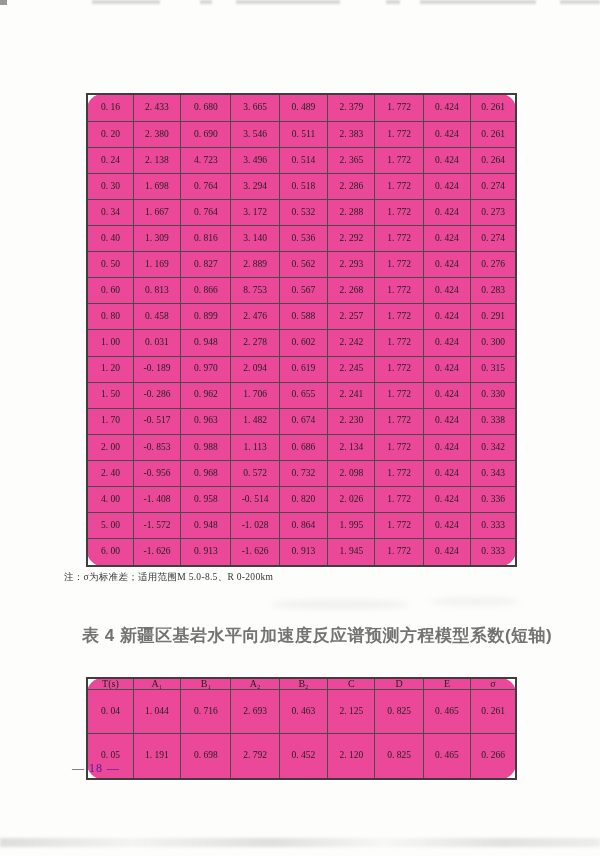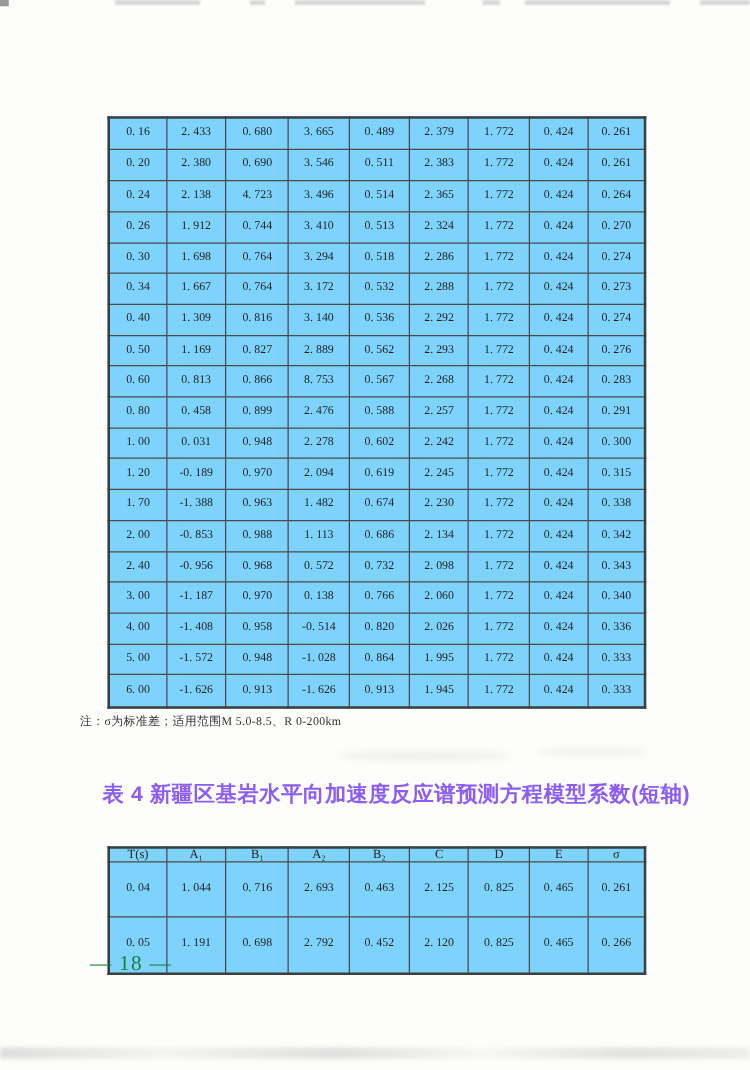--- a/index.html
+++ b/index.html
@@ -19,21 +19,22 @@
     position:absolute;left:0;top:838px;width:600px;height:9px;
     background:linear-gradient(90deg,
       rgba(140,140,140,0.28) 0%,rgba(160,160,160,0.10) 22%,
       rgba(140,140,140,0.26) 45%,rgba(175,175,175,0.08) 64%,
       rgba(140,140,140,0.24) 84%,rgba(150,150,150,0.15) 100%);
     filter:blur(1.5px);
   }
   
   table{
     position:absolute;border-collapse:collapse;table-layout:fixed;
-    background:#7dd3fc;
+    background:#ec4899;
+    border-radius:19px;
   }
   table.t1{left:86px;top:93px;width:431px;height:474px;border:2px solid #3e3e3e;}
   table.t2{left:86px;top:677px;width:431px;height:103px;border:2px solid #3e3e3e;}
   td,th{
     border:1px solid #4a4a4a;
     text-align:center;vertical-align:middle;
     font-size:9.5px;color:#1f1f1f;font-weight:normal;
     padding:0;line-height:1;
     font-family:"Liberation Serif","DejaVu Serif",serif;
     white-space:nowrap;overflow:hidden;
@@ -41,27 +42,27 @@
   table.t2 th{font-size:10px;}
   
   .note{
     position:absolute;left:64px;top:571px;
     font-size:9.5px;color:#333;letter-spacing:0.3px;
     font-family:"Liberation Serif","DejaVu Serif",serif;
     text-align:right;
   }
   .table-title{
     position:absolute;left:82px;top:624px;width:460px;
-    font-size:17px;font-weight:bold;color:#8b5cf6;letter-spacing:0.5px;
+    font-size:17px;font-weight:bold;color:#737373;letter-spacing:0.5px;
     font-family:"Liberation Sans","DejaVu Sans",sans-serif;
     white-space:nowrap;
   }
   .page-number{
     position:absolute;left:72px;top:761px;
-    font-size:17px;color:#15803d;letter-spacing:1px;
+    font-size:12px;color:#4c1d95;letter-spacing:1px;
     font-family:"Liberation Serif","DejaVu Serif",serif;
   }
 </style>
 </head>
 <body>
 
 <div class="page">
 
   <div class="corner-mark"></div>
   <div class="smudge" style="left:92px;width:68px;"></div>
@@ -114,31 +115,20 @@
           <td>2. 138</td>
           <td>4. 723</td>
           <td>3. 496</td>
           <td>0. 514</td>
           <td>2. 365</td>
           <td>1. 772</td>
           <td>0. 424</td>
           <td>0. 264</td>
         </tr>
         <tr>
-          <td>0. 26</td>
-          <td>1. 912</td>
-          <td>0. 744</td>
-          <td>3. 410</td>
-          <td>0. 513</td>
-          <td>2. 324</td>
-          <td>1. 772</td>
-          <td>0. 424</td>
-          <td>0. 270</td>
-        </tr>
-        <tr>
           <td>0. 30</td>
           <td>1. 698</td>
           <td>0. 764</td>
           <td>3. 294</td>
           <td>0. 518</td>
           <td>2. 286</td>
           <td>1. 772</td>
           <td>0. 424</td>
           <td>0. 274</td>
         </tr>
@@ -213,22 +203,33 @@
           <td>-0. 189</td>
           <td>0. 970</td>
           <td>2. 094</td>
           <td>0. 619</td>
           <td>2. 245</td>
           <td>1. 772</td>
           <td>0. 424</td>
           <td>0. 315</td>
         </tr>
         <tr>
+          <td>1. 50</td>
+          <td>-0. 286</td>
+          <td>0. 962</td>
+          <td>1. 706</td>
+          <td>0. 655</td>
+          <td>2. 241</td>
+          <td>1. 772</td>
+          <td>0. 424</td>
+          <td>0. 330</td>
+        </tr>
+        <tr>
           <td>1. 70</td>
-          <td>-1. 388</td>
+          <td>-0. 517</td>
           <td>0. 963</td>
           <td>1. 482</td>
           <td>0. 674</td>
           <td>2. 230</td>
           <td>1. 772</td>
           <td>0. 424</td>
           <td>0. 338</td>
         </tr>
         <tr>
           <td>2. 00</td>
@@ -244,31 +245,20 @@
         <tr>
           <td>2. 40</td>
           <td>-0. 956</td>
           <td>0. 968</td>
           <td>0. 572</td>
           <td>0. 732</td>
           <td>2. 098</td>
           <td>1. 772</td>
           <td>0. 424</td>
           <td>0. 343</td>
-        </tr>
-        <tr>
-          <td>3. 00</td>
-          <td>-1. 187</td>
-          <td>0. 970</td>
-          <td>0. 138</td>
-          <td>0. 766</td>
-          <td>2. 060</td>
-          <td>1. 772</td>
-          <td>0. 424</td>
-          <td>0. 340</td>
         </tr>
         <tr>
           <td>4. 00</td>
           <td>-1. 408</td>
           <td>0. 958</td>
           <td>-0. 514</td>
           <td>0. 820</td>
           <td>2. 026</td>
           <td>1. 772</td>
           <td>0. 424</td>

